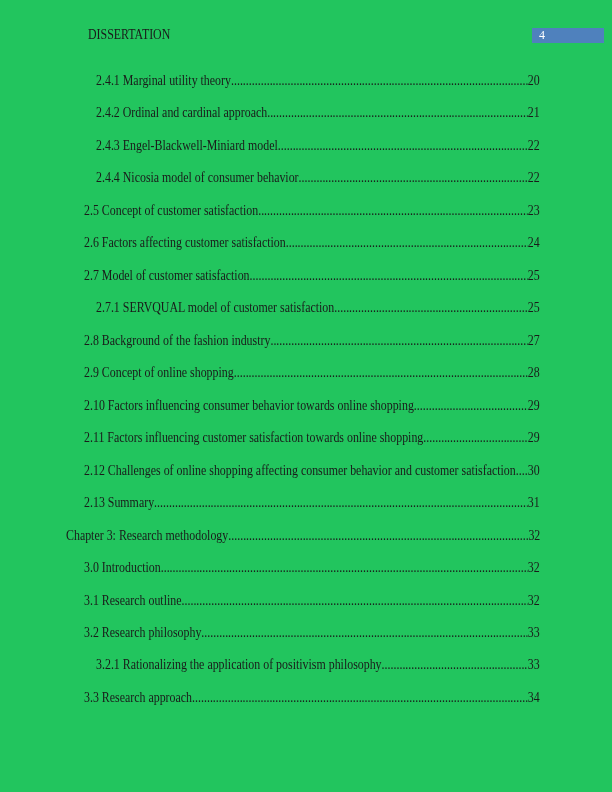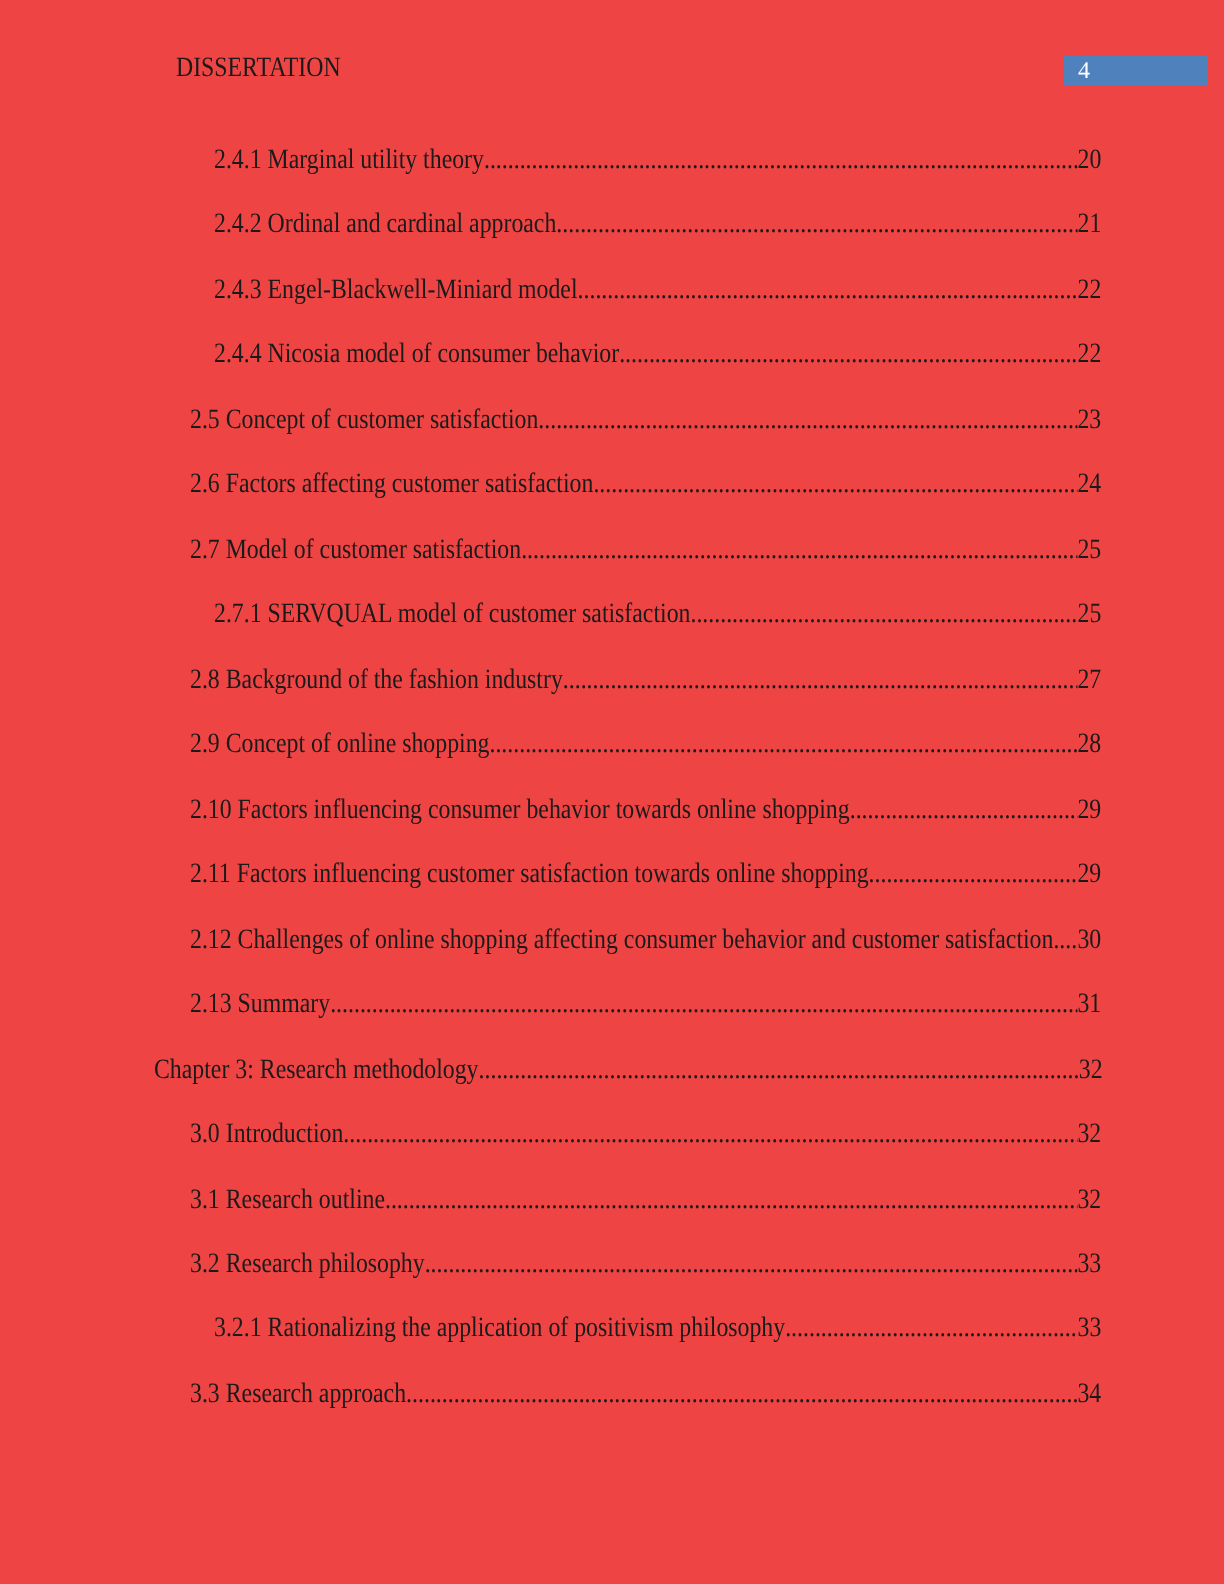--- a/index.html
+++ b/index.html
@@ -4,21 +4,21 @@
 <style>
   html, body { margin: 0; padding: 0; }
   body {
     width: 612px; height: 792px;
     background: #ffffff;
     font-family: "Liberation Serif", serif;
   }
   .page {
     position: relative;
     width: 612px; height: 792px;
-    background: #ef4444;
+    background: #22c55e;
     color: #1a1a1a;
     overflow: hidden;
   }
   .header-title {
     position: absolute;
     left: 88px; top: 26px;
     font-size: 14px;
     line-height: 18px;
     white-space: nowrap;
     transform: scaleX(0.85);
@@ -30,21 +30,21 @@
     width: 72px; height: 15px;
     background: #4F81BD;
     color: #ffffff;
     font-size: 12px;
     line-height: 15px;
     padding-left: 7px;
     box-sizing: border-box;
   }
   .toc {
     position: absolute;
-    left: 77px; top: 67px;
+    left: 66px; top: 67px;
     width: 474px;
   }
   .toc-row { height: 32.47px; }
   .toc-line {
     display: flex;
     align-items: flex-end;
     box-sizing: border-box;
     padding-top: 5px;
     font-size: 14px;
     line-height: 18px;

